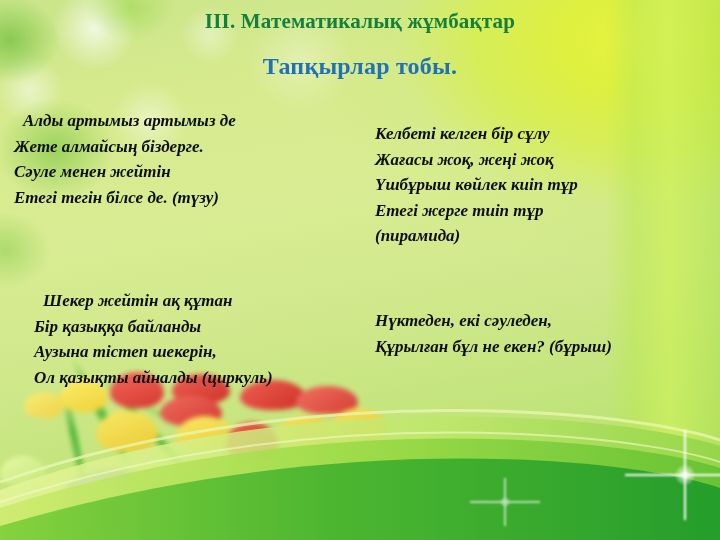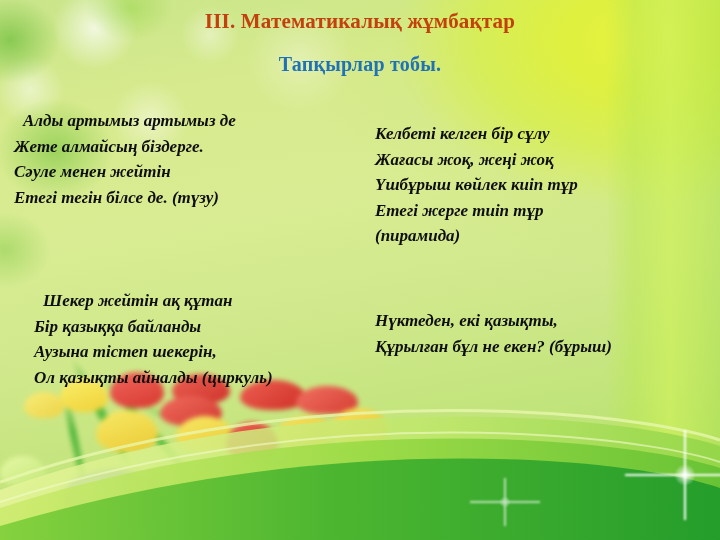--- a/index.html
+++ b/index.html
@@ -153,31 +153,31 @@
     inset: 0;
   }
   #slide-title {
     position: absolute;
     left: 0;
     right: 0;
     top: 9px;
     text-align: center;
     font-size: 21px;
     font-weight: bold;
-    color: #c2410c;
+    color: #15803d;
     letter-spacing: 0.2px;
     white-space: nowrap;
   }
   #slide-subtitle {
     position: absolute;
     left: 0;
     right: 0;
     top: 53px;
     text-align: center;
-    font-size: 20px;
+    font-size: 24px;
     font-weight: bold;
     color: #1f72b8;
     letter-spacing: 0.2px;
     white-space: nowrap;
   }
   .riddle {
     position: absolute;
     font-size: 17px;
     font-weight: bold;
     font-style: italic;
@@ -281,18 +281,18 @@
     </div>
 
     <div class="riddle" id="riddle-3">
       <span class="ln indent">Шекер жейтін ақ құтан</span>
       <span class="ln">Бір қазыққа байланды</span>
       <span class="ln">Аузына тістеп шекерін,</span>
       <span class="ln">Ол қазықты айналды (циркуль)</span>
     </div>
 
     <div class="riddle" id="riddle-4">
-      <span class="ln">Нүктеден, екі қазықты,</span>
+      <span class="ln">Нүктеден, екі сәуледен,</span>
       <span class="ln">Құрылған бұл не екен? (бұрыш)</span>
     </div>
 
   </div>
 </div>
 
 </body></html>

